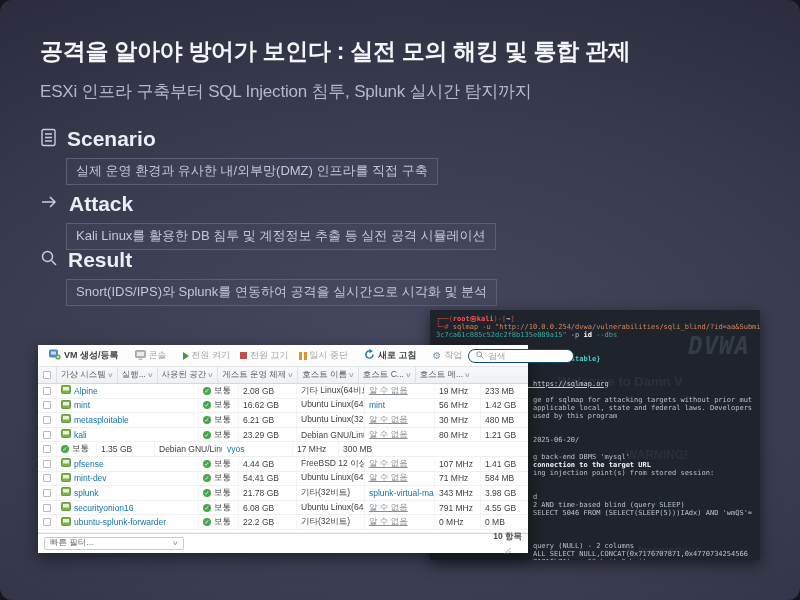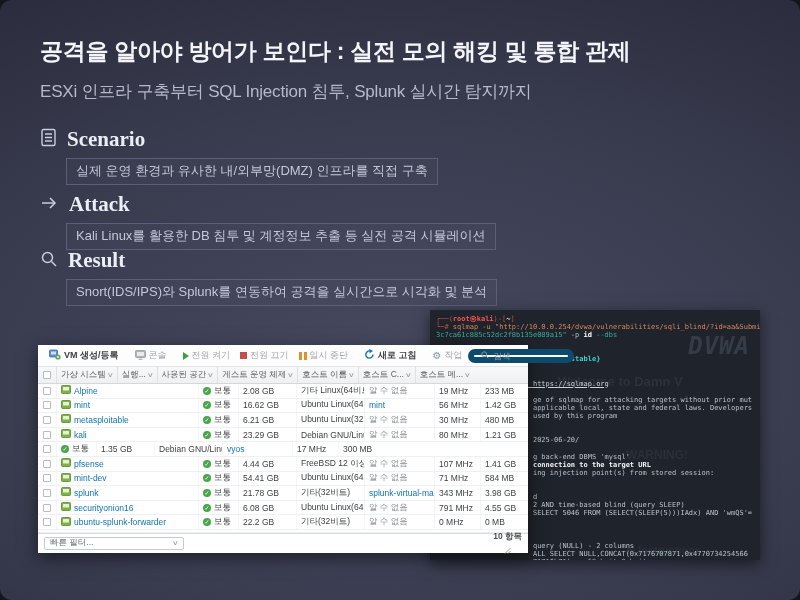--- a/index.html
+++ b/index.html
@@ -4,34 +4,34 @@
 <style>
   html,body{margin:0;padding:0;background:#14151d;}
   *{box-sizing:border-box;}
   .slide{position:relative;width:800px;height:600px;overflow:hidden;border-radius:12px;
     background:radial-gradient(120% 95% at 50% 62%, #474a60 0%, #3a3d50 42%, #2c2e3f 75%, #20222e 100%);
     font-family:"Liberation Sans","DejaVu Sans",sans-serif;}
   
   .title{position:absolute;left:40px;top:36px;font-size:23px;font-weight:bold;color:#f4f5f9;letter-spacing:-0.3px;}
   .subtitle{position:absolute;left:40px;top:80px;font-size:17px;color:#b6b9cb;letter-spacing:-0.2px;}
   
-  .sec{position:absolute;left:40px;font-family:Liberation Serif, serif;}
+  .sec{position:absolute;left:40px;}
   .sec-head{display:flex;align-items:center;gap:10px;}
   .sec-head svg{flex:0 0 auto;}
   .sec-title{font-size:21px;font-weight:bold;color:#eceef5;}
   .sec-box{position:absolute;left:66px;border:1px solid #5b5f79;padding:3px 9px 4px 9px;font-size:13px;color:#c3c7d8;white-space:nowrap;background:rgba(255,255,255,0.02);}
   
   .vmwin{position:absolute;left:38px;top:345px;width:490px;height:208px;background:#ffffff;z-index:3;
     box-shadow:0 5px 16px rgba(0,0,0,0.5);font-size:8.5px;color:#3b3e40;}
   .vm-toolbar{display:flex;align-items:center;height:22px;padding:0 6px;background:#fdfdfd;border-bottom:1px solid #e3e5e7;}
   .tb-btn{display:flex;align-items:center;gap:3px;padding:0 5px;font-size:9px;white-space:nowrap;cursor:default;}
   .tb-btn.on{color:#3f4244;font-weight:bold;}
   .tb-btn.dis{color:#9fa4a8;font-weight:normal;}
   .tb-sep{width:1px;height:12px;background:#d8dadc;margin:0 3px;}
-  .tb-search{margin-left:auto;display:flex;align-items:center;gap:3px;border:6px solid #0c4a6e;border-radius:9px;height:14px;padding:0 7px;width:106px;background:#fff;}
+  .tb-search{margin-left:auto;display:flex;align-items:center;gap:3px;border:1px solid #0c4a6e;border-radius:9px;height:14px;padding:0 7px;width:106px;background:#fff;}
   .tb-search input{border:none;outline:none;width:80px;font-size:8.5px;color:#555;background:transparent;font-family:inherit;}
   .tb-search input::placeholder{color:#9aa0a5;}
   .ic-play{width:0;height:0;border-left:6px solid #3f9c44;border-top:4px solid transparent;border-bottom:4px solid transparent;}
   .ic-stop{width:7px;height:7px;background:#c0504a;}
   .ic-pause{display:inline-flex;gap:2px;}
   .ic-pause i{display:block;width:3px;height:8px;background:#e2902f;}
   .ic-gear{color:#7f98a8;font-size:10px;line-height:10px;}
   
   .vm-hrow{display:flex;height:17px;align-items:center;background:linear-gradient(#f7f8f9,#eef0f1);border-bottom:1px solid #d5d8da;color:#5a5f63;font-weight:normal;}
   .vm-hcell{display:flex;align-items:center;justify-content:space-between;padding:0 4px;height:100%;border-left:1px solid #dfe2e4;overflow:hidden;white-space:nowrap;}
@@ -43,21 +43,21 @@
   .c0{width:18px;justify-content:center;}
   .c1{width:142px;}
   .c2{width:40px;}
   .c3{width:58px;}
   .c4{width:68px;}
   .c5{width:70px;}
   .c6{width:46px;}
   .c7{width:48px;}
   .cbx{width:8px;height:8px;border:1px solid #b6babd;border-radius:1px;background:#fff;flex:0 0 auto;}
   .lnk-blue{color:#1273ad;}
-  [data-cls="mut"]{color:#8a8f93;}
+  [data-cls="mut"]{color:#8a8f93;text-decoration:underline;}
   [data-cls="lnk"]{color:#1273ad;}
   .st-dot{width:8px;height:8px;border-radius:50%;background:#48a64b;color:#fff;font-size:6px;line-height:8px;text-align:center;flex:0 0 auto;}
   .vm-spacer{height:3px;border-bottom:1px solid #eef0f2;}
   .vm-foot{display:flex;align-items:center;height:20px;padding:0 6px;background:#fff;border-top:1px solid #d8dadc;}
   .qfilter{display:flex;align-items:center;justify-content:space-between;width:140px;height:13px;border:1px solid #c8cbcd;border-radius:2px;padding:0 5px;color:#6b7075;font-size:8.5px;background:#fff;}
   .item-count{margin-left:auto;display:flex;align-items:center;gap:3px;font-weight:bold;color:#4a4d4f;flex-direction:column;}
   
   .term{position:absolute;left:430px;top:310px;width:330px;height:250px;background:#1f232b;z-index:1;
     box-shadow:0 4px 14px rgba(0,0,0,0.55);padding:5px 0 0 6px;overflow:hidden;
     font-family:"DejaVu Sans Mono","Liberation Mono",monospace;font-size:7px;color:#b9c2ca;}

